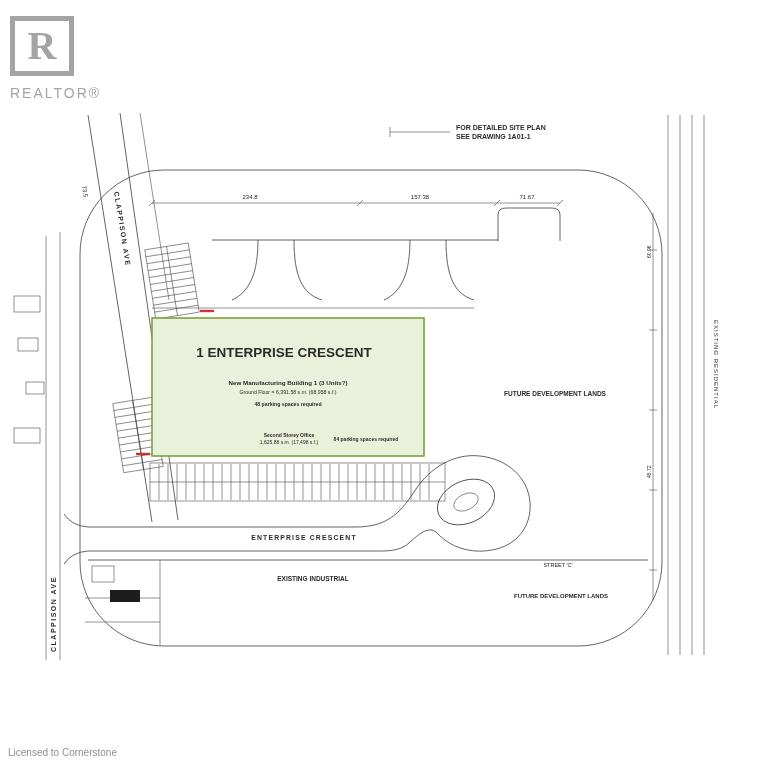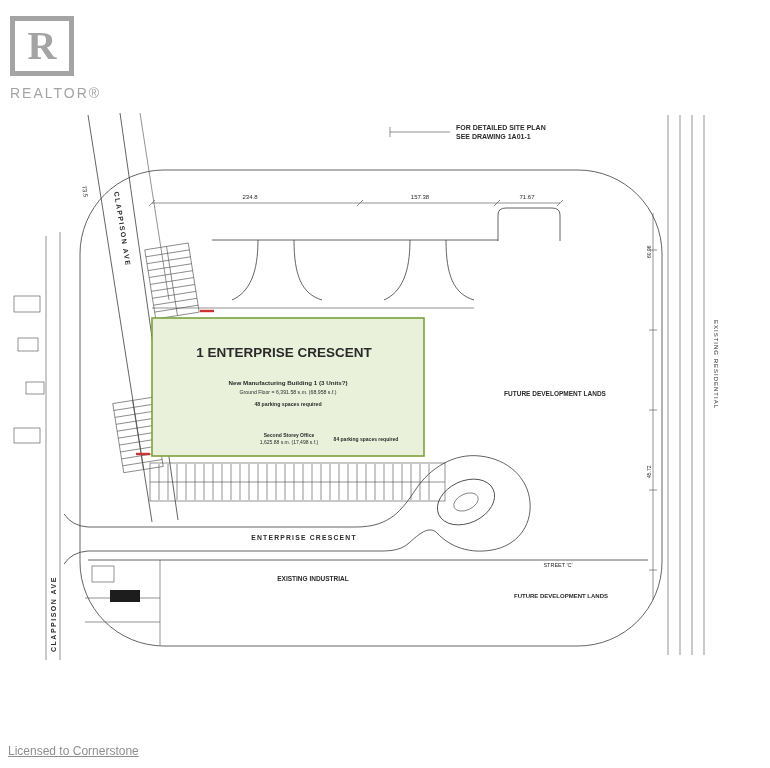--- a/index.html
+++ b/index.html
@@ -2,21 +2,21 @@
 <html><head>
 <meta charset="utf-8">
 <style>
   html,body{margin:0;padding:0;background:#ffffff;}
   body{width:770px;height:768px;position:relative;font-family:"Liberation Sans",sans-serif;overflow:hidden;}
   .canvas{position:absolute;left:0;top:0;}
   .logo{position:absolute;left:10px;top:16px;color:#a4a4a4;}
   .logo-box{width:54px;height:50px;border:5px solid #a4a4a4;display:flex;align-items:center;justify-content:center;}
   .logo-box span{font-family:"Liberation Serif",serif;font-weight:bold;font-size:40px;line-height:1;color:#a4a4a4;}
   .logo-word{margin-top:9px;font-size:14px;letter-spacing:2px;color:#a4a4a4;}
-  .footer{position:absolute;left:8px;bottom:10px;font-size:12px;color:#8f8f8f;text-decoration:underline;}
+  .footer{position:absolute;left:8px;bottom:10px;font-size:10px;color:#8f8f8f;}
   svg .ln{fill:none;stroke:#3c3c3c;stroke-width:.8;}
   svg .lt{fill:none;stroke:#4a4a4a;stroke-width:.6;}
   svg .red{fill:none;stroke:#cc3333;stroke-width:2.4;}
   svg .blk{fill:#1d1d1d;stroke:none;}
   svg .bldg{stroke:#7ca23c;stroke-width:1.6;}
   svg text{fill:#2a2a2a;}
   svg .tb{font-weight:bold;}
 </style>
 </head>
 <body>

